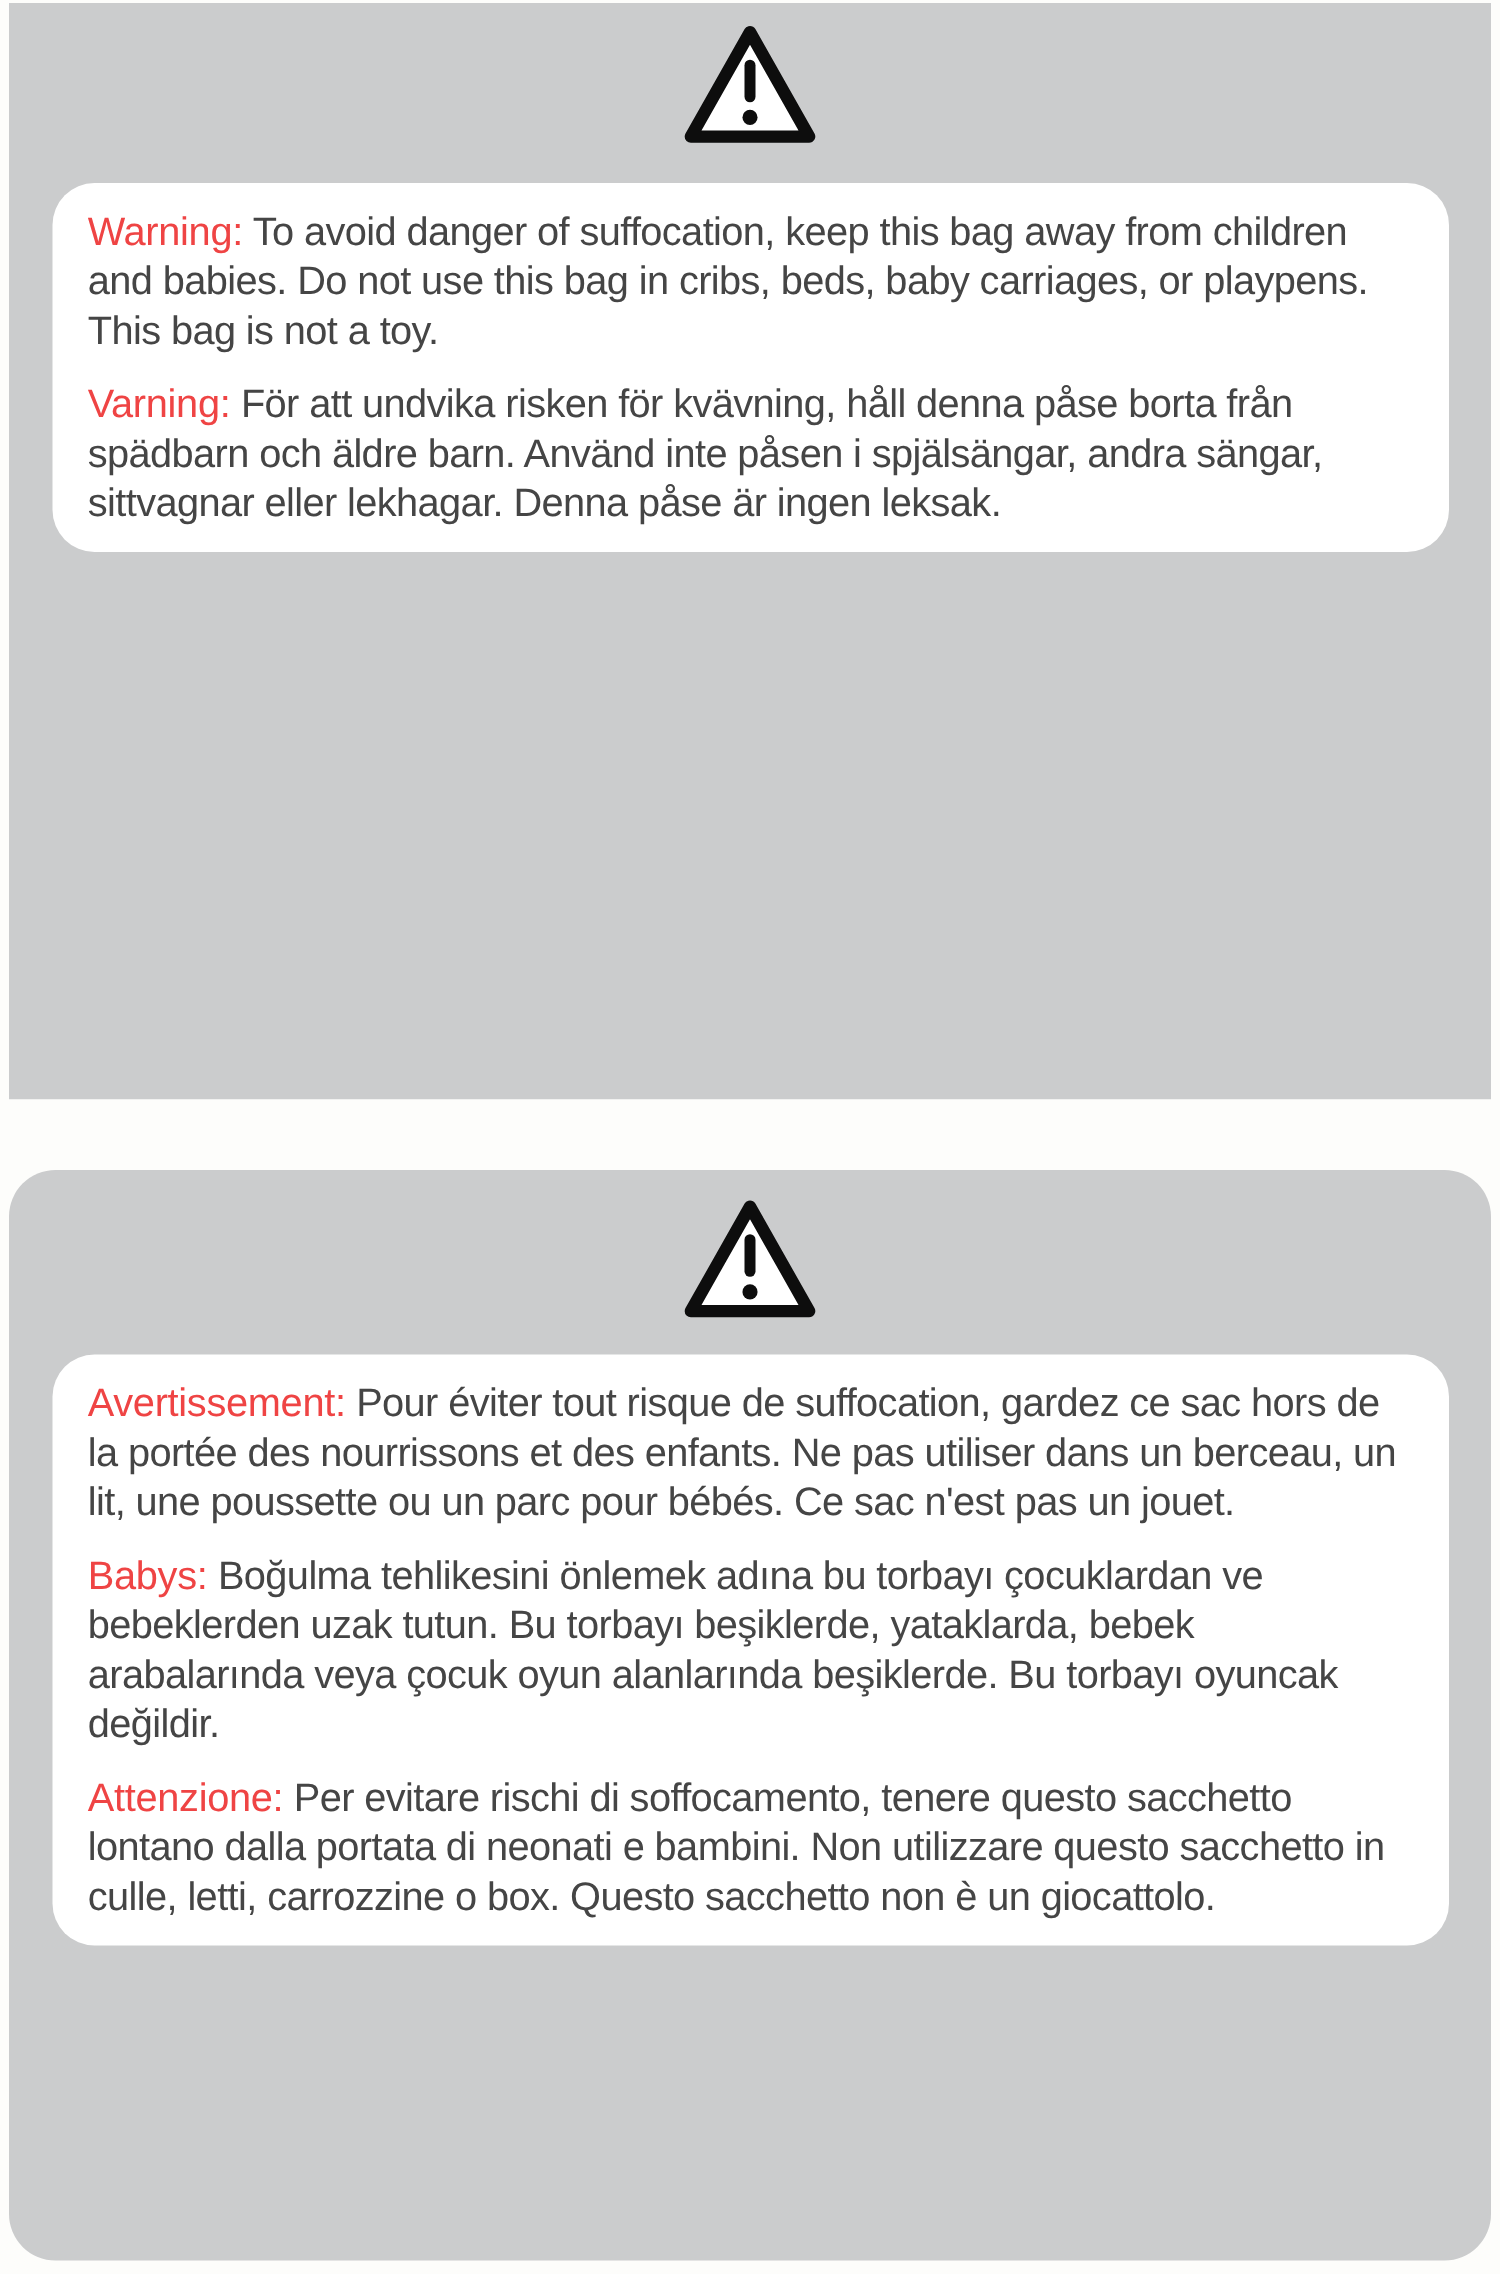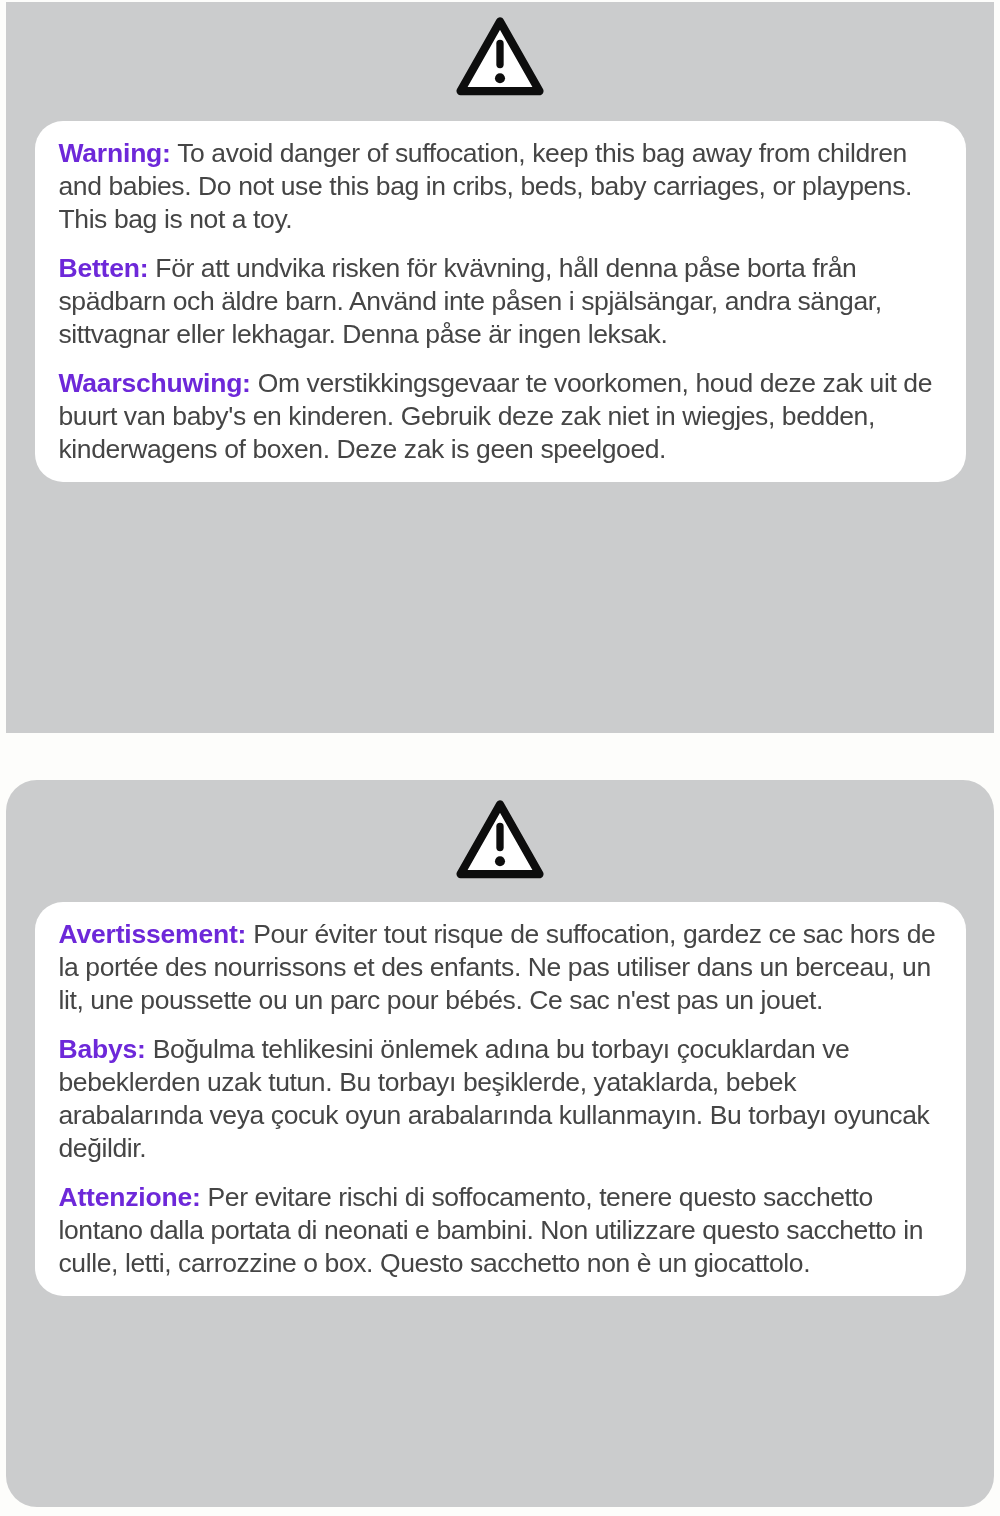--- a/index.html
+++ b/index.html
@@ -50,59 +50,58 @@
   .panel-2 .warning-card { margin-top: 12px; }
   .warning-para {
     font-size: 26.5px;
     line-height: 33px;
     letter-spacing: -0.4px;
     color: #454545;
     margin: 0 0 16px 0;
   }
   .warning-para:last-child { margin-bottom: 0; }
   .warning-para b {
-    color: #6d28d9;
-    font-weight: bold;
+    color: #ef4444;
+    font-weight: normal;
     letter-spacing: -0.2px;
   }
 </style>
 </head>
 <body>
 
 <div class="page">
 
   <div class="panel panel-1">
     <div class="triangle-wrap">
       <span>
         <svg width="92" height="88" viewBox="0 0 100 96" aria-hidden="true">
           <path d="M50 7 L93 83 L7 83 Z" fill="#ffffff" stroke="#0d0d0d" stroke-width="9" stroke-linejoin="round"></path>
           <rect x="46" y="27" width="8" height="31" rx="4" fill="#0d0d0d"></rect>
           <circle cx="50" cy="69" r="5.5" fill="#0d0d0d"></circle>
         </svg>
       </span>
     </div>
     <div class="warning-card">
       <p class="warning-para"><b>Warning:</b> <span>To avoid danger of suffocation, keep this bag away from children and babies. Do not use this bag in cribs, beds, baby carriages, or playpens. This bag is not a toy.</span></p>
-      <p class="warning-para"><b>Betten:</b> <span>För att undvika risken för kvävning, håll denna påse borta från spädbarn och äldre barn. Använd inte påsen i spjälsängar, andra sängar, sittvagnar eller lekhagar. Denna påse är ingen leksak.</span></p>
-      <p class="warning-para"><b>Waarschuwing:</b> <span>Om verstikkingsgevaar te voorkomen, houd deze zak uit de buurt van baby's en kinderen. Gebruik deze zak niet in wiegjes, bedden, kinderwagens of boxen. Deze zak is geen speelgoed.</span></p>
+      <p class="warning-para"><b>Varning:</b> <span>För att undvika risken för kvävning, håll denna påse borta från spädbarn och äldre barn. Använd inte påsen i spjälsängar, andra sängar, sittvagnar eller lekhagar. Denna påse är ingen leksak.</span></p>
     </div>
   </div>
 
   <div class="panel-gap"></div>
 
   <div class="panel panel-2">
     <div class="triangle-wrap">
       <span>
         <svg width="92" height="88" viewBox="0 0 100 96" aria-hidden="true">
           <path d="M50 7 L93 83 L7 83 Z" fill="#ffffff" stroke="#0d0d0d" stroke-width="9" stroke-linejoin="round"></path>
           <rect x="46" y="27" width="8" height="31" rx="4" fill="#0d0d0d"></rect>
           <circle cx="50" cy="69" r="5.5" fill="#0d0d0d"></circle>
         </svg>
       </span>
     </div>
     <div class="warning-card">
       <p class="warning-para"><b>Avertissement:</b> <span>Pour éviter tout risque de suffocation, gardez ce sac hors de la portée des nourrissons et des enfants. Ne pas utiliser dans un berceau, un lit, une poussette ou un parc pour bébés. Ce sac n'est pas un jouet.</span></p>
-      <p class="warning-para"><b>Babys:</b> <span>Boğulma tehlikesini önlemek adına bu torbayı çocuklardan ve bebeklerden uzak tutun. Bu torbayı beşiklerde, yataklarda, bebek arabalarında veya çocuk oyun arabalarında kullanmayın. Bu torbayı oyuncak değildir.</span></p>
+      <p class="warning-para"><b>Babys:</b> <span>Boğulma tehlikesini önlemek adına bu torbayı çocuklardan ve bebeklerden uzak tutun. Bu torbayı beşiklerde, yataklarda, bebek arabalarında veya çocuk oyun alanlarında beşiklerde. Bu torbayı oyuncak değildir.</span></p>
       <p class="warning-para"><b>Attenzione:</b> <span>Per evitare rischi di soffocamento, tenere questo sacchetto lontano dalla portata di neonati e bambini. Non utilizzare questo sacchetto in culle, letti, carrozzine o box. Questo sacchetto non è un giocattolo.</span></p>
     </div>
   </div>
 
 </div>
 
 </body></html>

